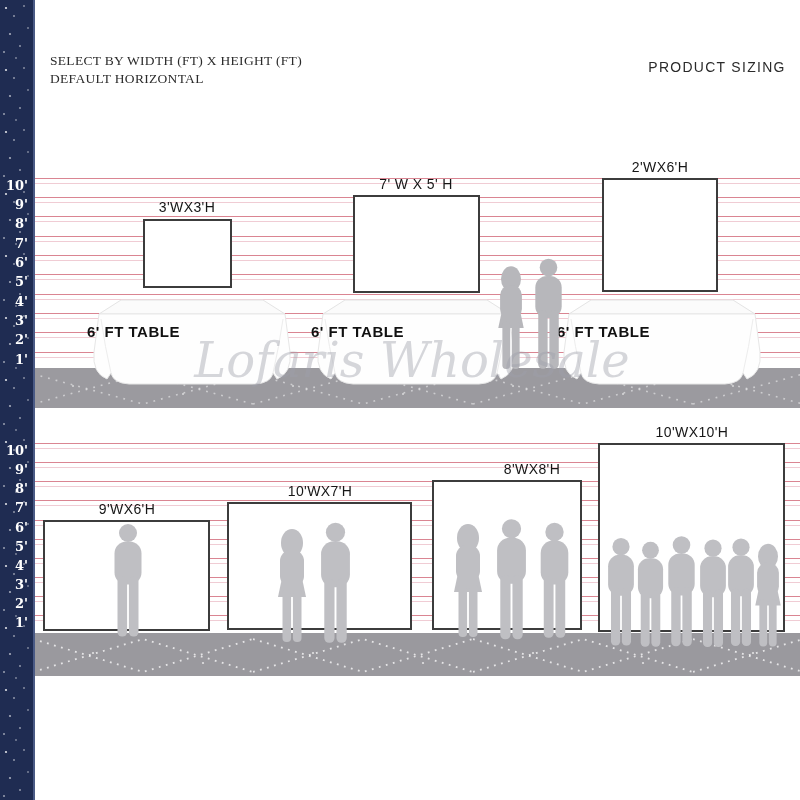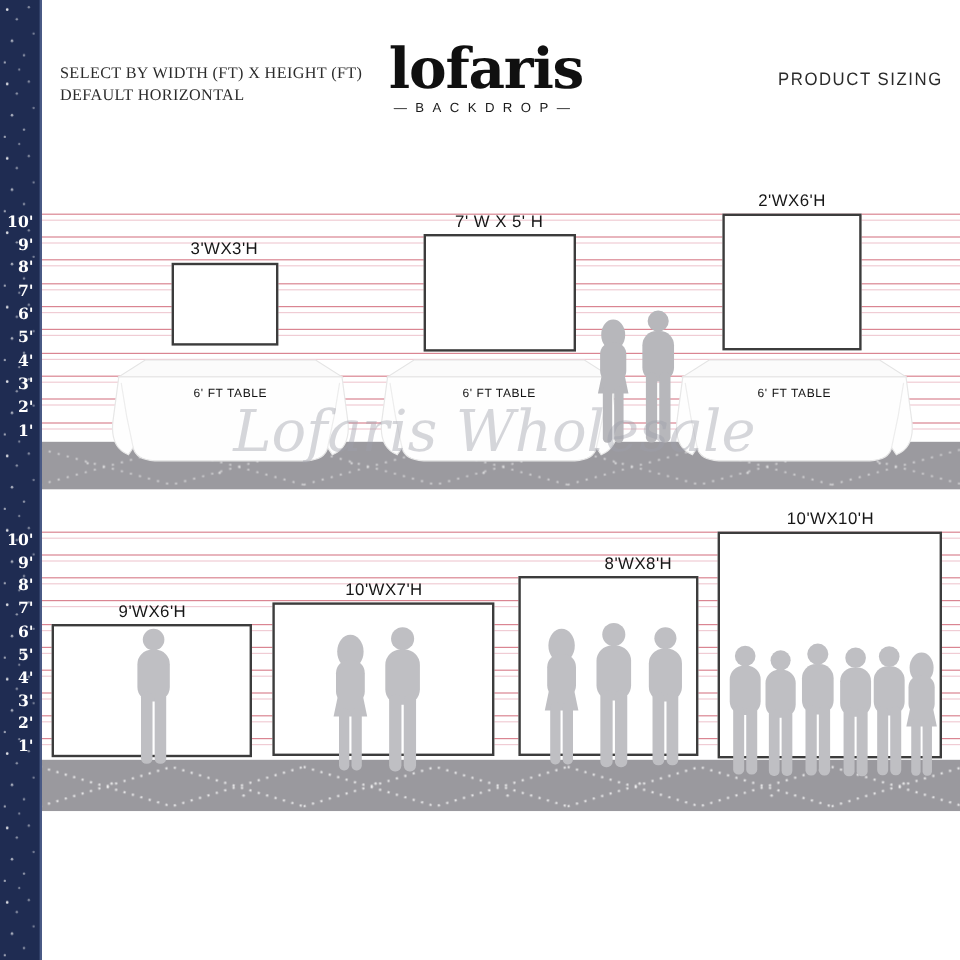--- a/index.html
+++ b/index.html
@@ -33,22 +33,22 @@
   
   .floor{position:absolute;left:33px;width:767px;z-index:1;}
 
   
   .backdrop-box{position:absolute;background:#ffffff;border:2px solid #3c3c3c;z-index:3;box-sizing:border-box;}
   .size-label{position:absolute;z-index:3;text-align:center;font-size:14px;color:#161616;
               letter-spacing:.4px;font-weight:500;}
 
   
   .table-wrap{position:absolute;width:210px;height:90px;z-index:3;}
-  .table-label{position:absolute;left:0;right:0;top:26px;text-align:center;font-weight:normal;
-               font-size:10px;color:#111;letter-spacing:.5px;}
+  .table-label{position:absolute;left:0;right:0;top:26px;font-weight:bold;
+               font-size:15px;color:#111;letter-spacing:.5px;}
 
   
   .people{position:absolute;z-index:4;}
 
   
   #watermark{position:absolute;left:52px;top:332px;width:720px;height:120px;z-index:6;
              pointer-events:none;text-align:center;font-family:"DejaVu Serif",serif;
              font-style:italic;font-size:48px;color:#9fa0ab;opacity:.42;white-space:nowrap;}
 </style>
 </head>
@@ -88,24 +88,20 @@
           <circle cx="16" cy="58" r=".9" fill="#fff" opacity=".45"></circle>
         </pattern>
       </defs>
       <rect width="33" height="800" fill="url(#navydots)"></rect>
     </svg>
   </div>
 
   <div id="header-left">
     <div>SELECT BY WIDTH (FT) X HEIGHT (FT)</div>
     <div>DEFAULT HORIZONTAL</div>
-  </div>
-  <div id="logo-block">
-    <div id="logo-main">lofaris</div>
-    <div id="logo-sub"><span>—</span><span>BACKDROP</span><span>—</span></div>
   </div>
   <div id="product-sizing">PRODUCT SIZING</div>
 
   <div class="lines-layer" id="lines-layer">
       <div class="foot-line" style="top: 178px;"></div>
       <div class="foot-line-echo" style="top: 183px;"></div>
       <div class="foot-line" style="top: 197px;"></div>
       <div class="foot-line-echo" style="top: 202px;"></div>
       <div class="foot-line" style="top: 216px;"></div>
       <div class="foot-line-echo" style="top: 221px;"></div>

